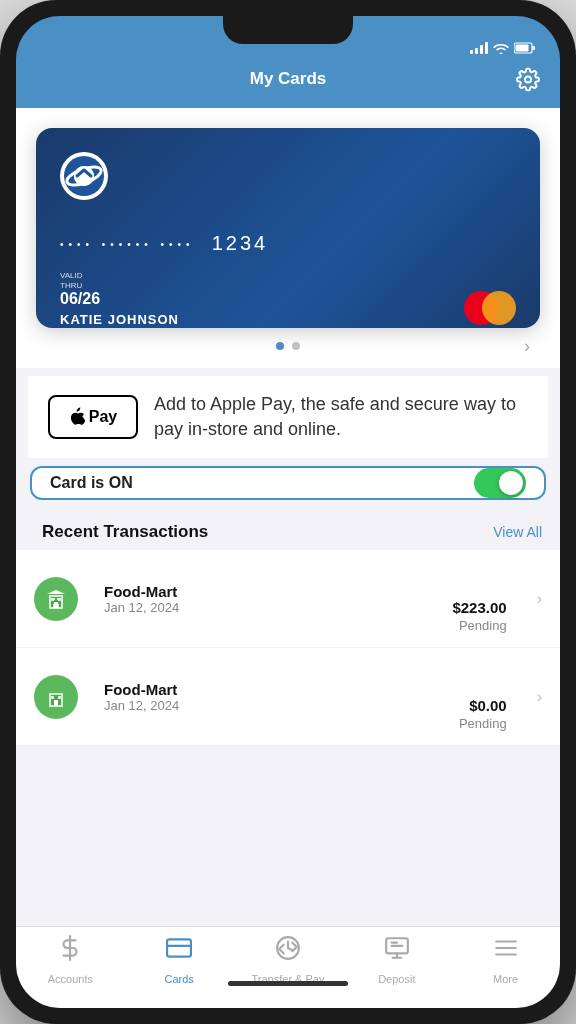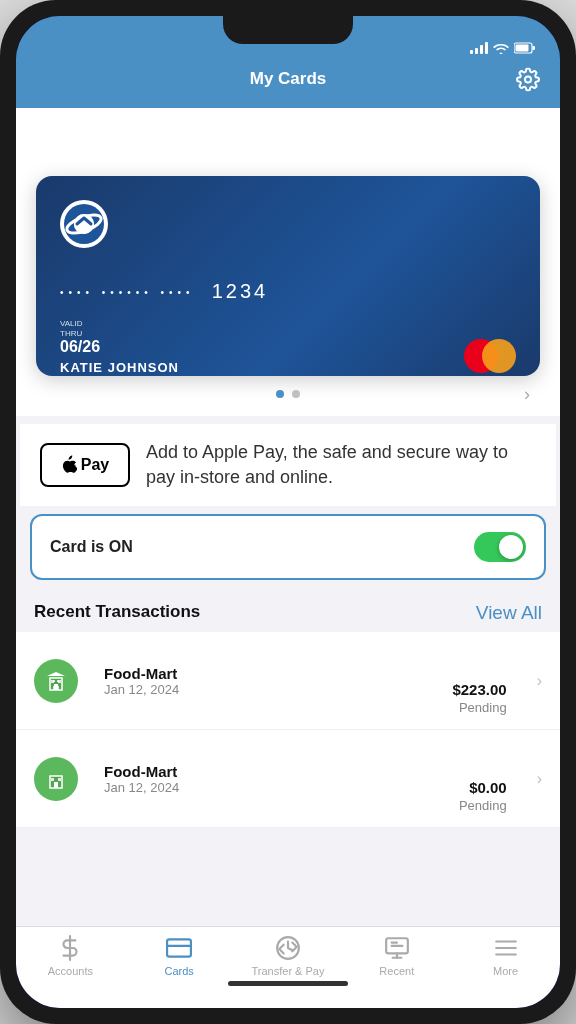--- a/index.html
+++ b/index.html
@@ -114,21 +114,20 @@
     }
     .credit-card {
       width: 100%;
       height: 200px;
       background: linear-gradient(135deg, #1a3a6b 0%, #1e5499 60%, #1a3a6b 100%);
       border-radius: 16px;
       padding: 24px;
       position: relative;
       overflow: hidden;
       box-shadow: 0 4px 20px rgba(0,0,0,0.2);
-      margin-top: 48px;
     }
     .card-logo-circle {
       width: 48px;
       height: 48px;
       border-radius: 50%;
       background: white;
       display: flex;
       align-items: center;
       justify-content: center;
       overflow: hidden;
@@ -214,21 +213,21 @@
     }
     .chevron-right-small {
       position: absolute;
       right: 10px;
       color: #aaa;
       font-size: 18px;
     }
     
     .apple-pay-section {
       background: white;
-      margin: 0 4px 8px;
+      margin: 0 12px 8px;
       padding: 16px 20px;
       display: flex;
       align-items: center;
       gap: 16px;
     }
     .apple-pay-badge {
       border: 2px solid #000;
       border-radius: 8px;
       padding: 10px 16px;
       display: flex;
@@ -240,21 +239,21 @@
     }
     .apple-pay-text {
       font-size: 18px;
       color: #333;
       line-height: 1.4;
     }
     
     .card-toggle-section {
       background: white;
       margin: 0 14px 8px;
-      padding: 16px 18px;
+      padding: 0 18px;
       border-radius: 12px;
       border: 2px solid #4a90c4;
       display: flex;
       align-items: center;
       justify-content: space-between;
     }
     .card-toggle-label {
       font-size: 16px;
       font-weight: 700;
       color: #222;
@@ -279,28 +278,30 @@
       height: 24px;
       background: white;
       border-radius: 50%;
       box-shadow: 0 1px 4px rgba(0,0,0,0.3);
     }
     
     .transactions-header {
       padding: 14px 18px 8px;
       display: flex;
       justify-content: space-between;
+      align-items: center;
+      margin-left: 8px;
     }
     .transactions-title {
       font-size: 17px;
       font-weight: 700;
       color: #111;
     }
     .view-all {
-      font-size: 19px;
+      font-size: 14px;
       color: #4a90c4;
       cursor: pointer;
     }
     .transaction-item {
       background: white;
       padding: 14px 18px;
       display: flex;
       align-items: center;
       gap: 26px;
       border-bottom: 1px solid #f0f0f0;
@@ -357,21 +358,21 @@
       display: flex;
       align-items: flex-start;
       padding-top: 8px;
       flex-shrink: 0;
     }
     .nav-item {
       flex: 1;
       display: flex;
       flex-direction: column;
       align-items: center;
-      gap: 4px;
+      gap: 12px;
       cursor: pointer;
     }
     .nav-label {
       font-size: 11px;
       color: #aaa;
     }
     .nav-label.active {
       color: #4a90c4;
     }
     .home-indicator {
@@ -570,21 +571,21 @@
       </div>
 
       <div class="nav-item">
         <svg width="26" height="26" viewBox="0 0 24 24" fill="none" stroke="#aaa" stroke-width="2" stroke-linecap="round" stroke-linejoin="round">
           <rect x="2" y="3" width="20" height="14" rx="2" ry="2"></rect>
           <line x1="8" y1="21" x2="16" y2="21"></line>
           <line x1="12" y1="17" x2="12" y2="21"></line>
           <line x1="7" y1="10" x2="17" y2="10"></line>
           <line x1="7" y1="7" x2="12" y2="7"></line>
         </svg>
-        <span class="nav-label">Recent</span>
+        <span class="nav-label">Deposit</span>
       </div>
 
       <div class="nav-item">
         <svg width="26" height="26" viewBox="0 0 24 24" fill="none" stroke="#aaa" stroke-width="2" stroke-linecap="round">
           <line x1="3" y1="6" x2="21" y2="6"></line>
           <line x1="3" y1="12" x2="21" y2="12"></line>
           <line x1="3" y1="18" x2="21" y2="18"></line>
         </svg>
         <span class="nav-label">More</span>
       </div>

